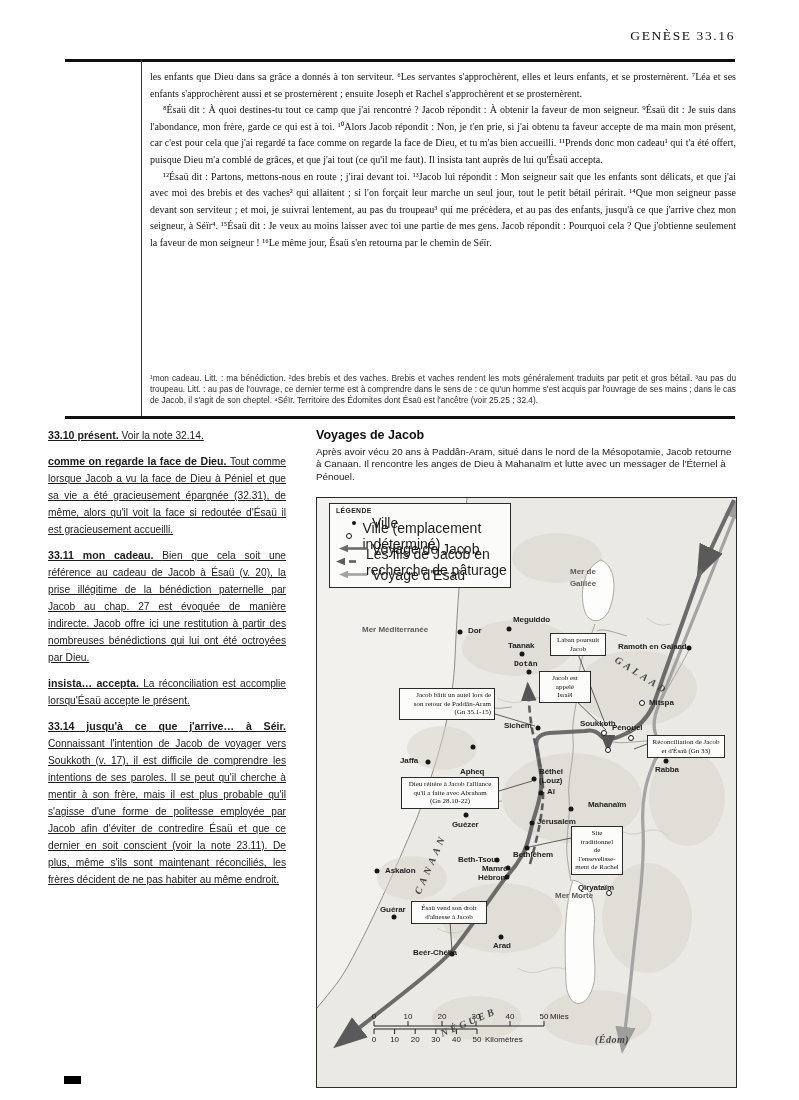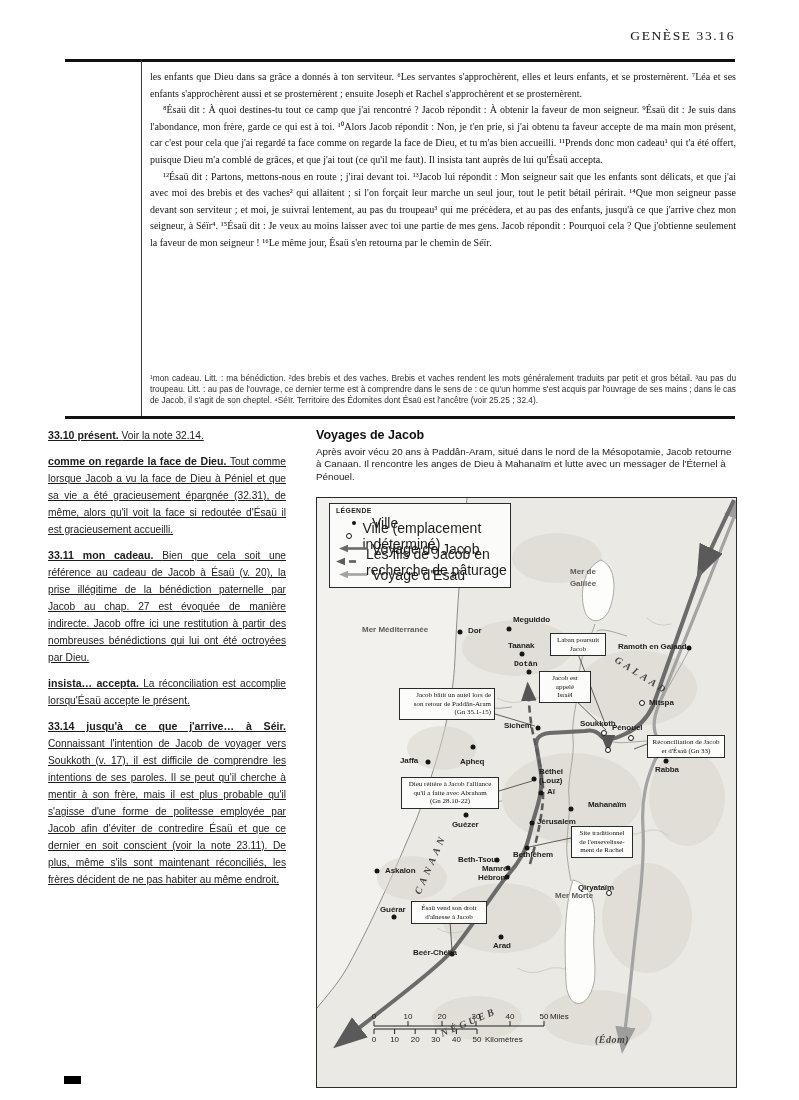--- a/index.html
+++ b/index.html
@@ -250,21 +250,21 @@
         <div class="city-label" style="left: 295px; top: 226px;">Pénouel</div>
         <div class="city-dot open" style="left: 325px; top: 205px;"></div>
         <div class="city-label" style="left: 332px; top: 201px;">Mitspa</div>
         <div class="city-dot open" style="left: 291px; top: 252px;"></div>
         <div class="city-label" style="left: 271px; top: 260px; margin-top: 43px;">Mahanaïm</div>
         <div class="city-dot" style="left: 372px; top: 150px;"></div>
         <div class="city-label" style="left: 301px; top: 145px;">Ramoth en Galaad</div>
         <div class="city-dot" style="left: 111px; top: 264px;"></div>
         <div class="city-label" style="left: 83px; top: 259px;">Jaffa</div>
         <div class="city-dot" style="left: 156px; top: 249px;"></div>
-        <div class="city-label" style="left: 143px; top: 260px;">Apheq</div>
+        <div class="city-label" style="left: 143px; top: 270px;">Apheq</div>
         <div class="city-dot" style="left: 149px; top: 317px;"></div>
         <div class="city-label" style="left: 135px; top: 323px;">Guézer</div>
         <div class="city-dot" style="left: 217px; top: 281px;"></div>
         <div class="city-label wrap" style="left: 222px; top: 270px;">Béthel (Louz)</div>
         <div class="city-dot" style="left: 224px; top: 295px;"></div>
         <div class="city-label" style="left: 230px; top: 290px;">Aï</div>
         <div class="city-dot" style="left: 254px; top: 311px;"></div>
         <div class="city-label" style="left: 260px; top: 305px; margin-top: 48px;">Jéricho</div>
         <div class="city-dot" style="left: 215px; top: 325px;"></div>
         <div class="city-label" style="left: 220px; top: 320px;">Jérusalem</div>
@@ -303,21 +303,21 @@
         </div>
         <div class="callout" style="left: 330px; top: 237px; width: 78px;">
           <div>Réconciliation de Jacob</div>
           <div>et d'Ésaü (Gn 33)</div>
         </div>
         <div class="callout" style="left: 84px; top: 279px; width: 98px;">
           <div>Dieu réitère à Jacob l'alliance</div>
           <div>qu'il a faite avec Abraham</div>
           <div>(Gn 28.10-22)</div>
         </div>
-        <div class="callout" style="left: 254px; top: 328px; width: 62px;">
+        <div class="callout" style="left: 254px; top: 328px; width: 52px;">
           <div>Site traditionnel</div>
           <div>de l'ensevelisse-</div>
           <div>ment de Rachel</div>
         </div>
         <div class="callout" style="left: 94px; top: 403px; width: 76px;">
           <div>Ésaü vend son droit</div>
           <div>d'aînesse à Jacob</div>
         </div>
         <div class="sea-label" style="left: 45px; top: 126px; width: 110px;">Mer Méditerranée</div>
         <div class="sea-label center" style="left: 248px; top: 68px; width: 36px;">Mer de Galilée</div>

